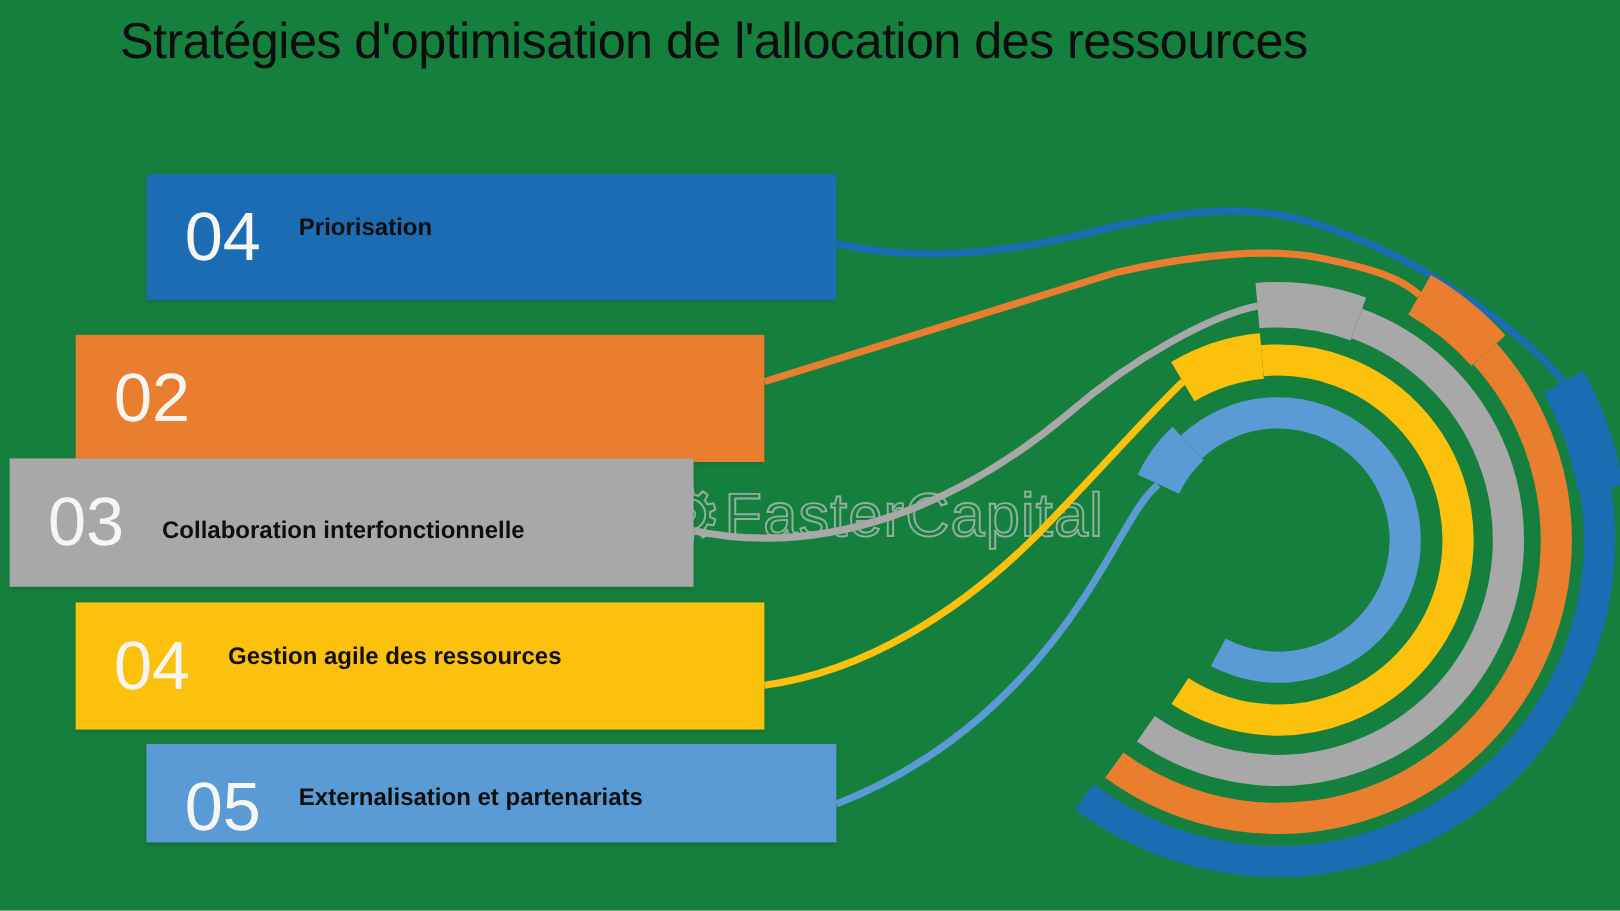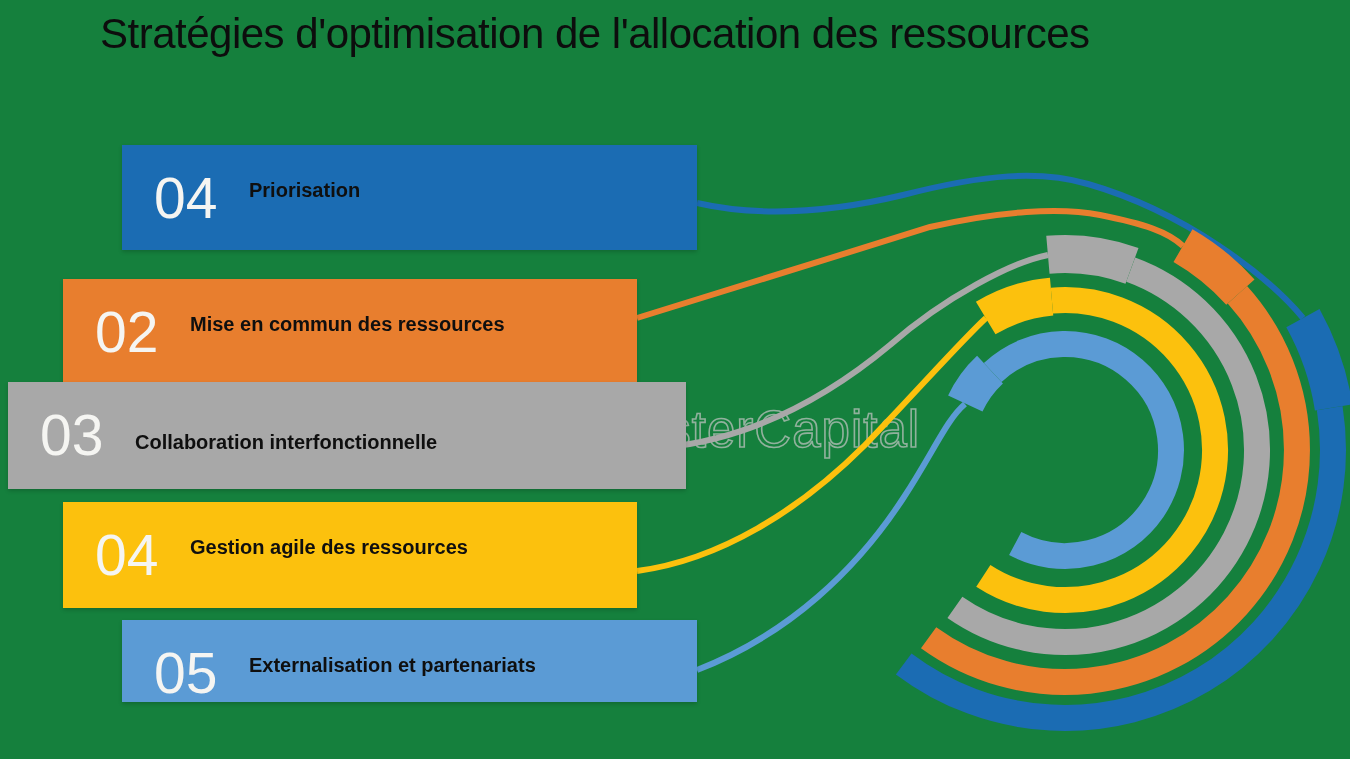--- a/index.html
+++ b/index.html
@@ -99,23 +99,22 @@
       <path d="M992.7,372.5 A106,106 0 1 1 1015.2,543.6" fill="none" stroke="#5B9BD5" stroke-width="26" stroke-linecap="butt"></path>
       <path d="M965.3,403.5 A110,110 0 0 1 990.0,369.6" fill="none" stroke="#5B9BD5" stroke-width="38" stroke-linecap="butt"></path>
     </svg>
 
   <div class="bar" id="bar0" style="left: 122px; top: 145px; width: 575px; height: 105px; background: rgb(27, 108, 179);">
     <span class="num">04</span>
     <span class="label" style="width: 440px;">Priorisation</span>
   </div>
   <div class="bar" id="bar1" style="left: 63px; top: 263px; width: 574px; height: 106px; background: rgb(232, 126, 46); margin-top: 16px;">
     <span class="num">02</span>
-    <span class="label" style="width: 340px;">Mise en commun des ressources</span>
   </div>
-  <div class="bar" id="bar2" style="left: 8px; top: 382px; width: 678px; height: 107px; background: rgb(168, 168, 168);">
+  <div class="bar" id="bar2" style="left: 8px; top: 382px; width: 570px; height: 107px; background: rgb(168, 168, 168);">
     <span class="num">03</span>
     <span class="label" style="width: 330px; margin-top: 15px;">Collaboration interfonctionnelle</span>
   </div>
   <div class="bar" id="bar3" style="left: 63px; top: 502px; width: 574px; height: 106px; background: rgb(252, 193, 13);">
     <span class="num">04</span>
     <span class="label" style="width: 470px;">Gestion agile des ressources</span>
   </div>
   <div class="bar" id="bar4" style="left: 122px; top: 620px; width: 575px; height: 82px; background: rgb(91, 155, 213);">
     <span class="num">05</span>
     <span class="label" style="width: 340px;">Externalisation et partenariats</span>

